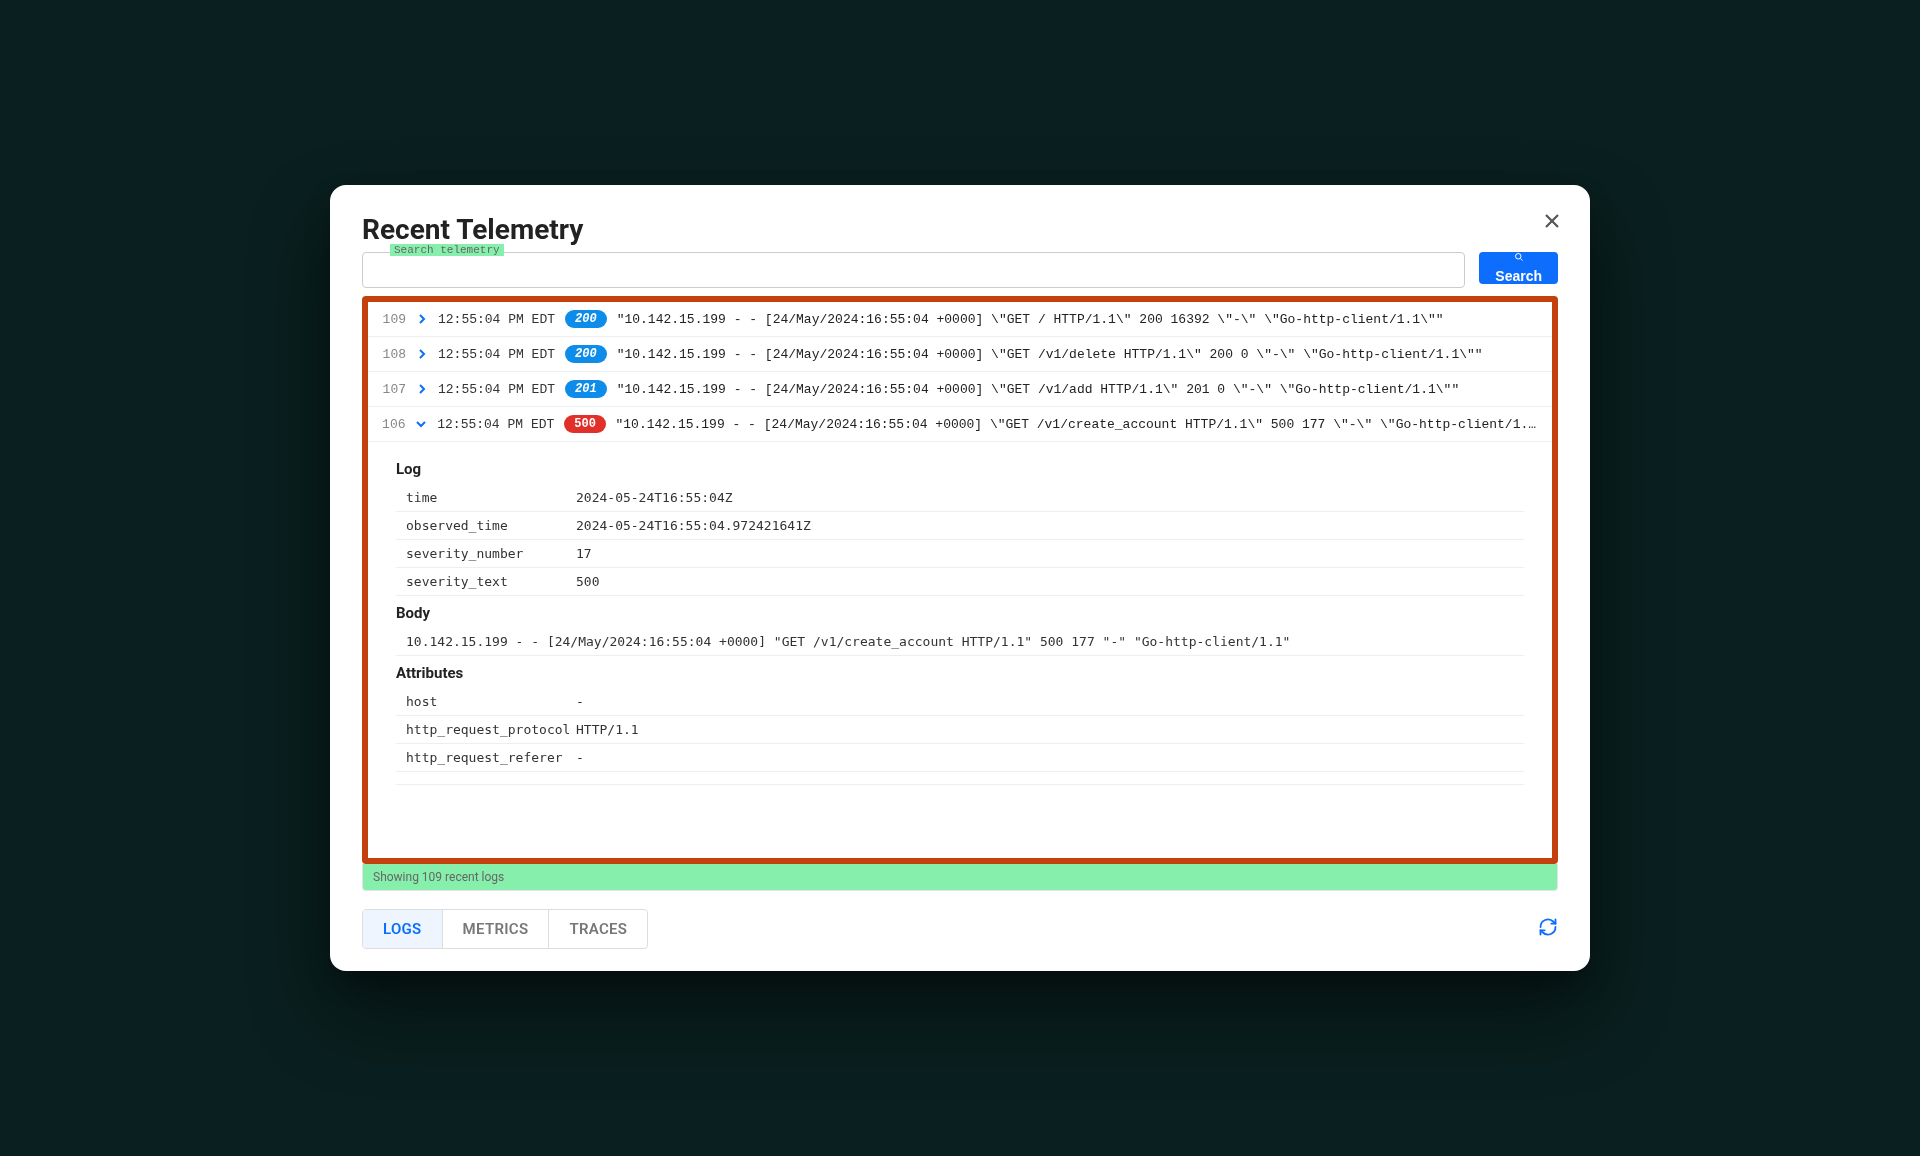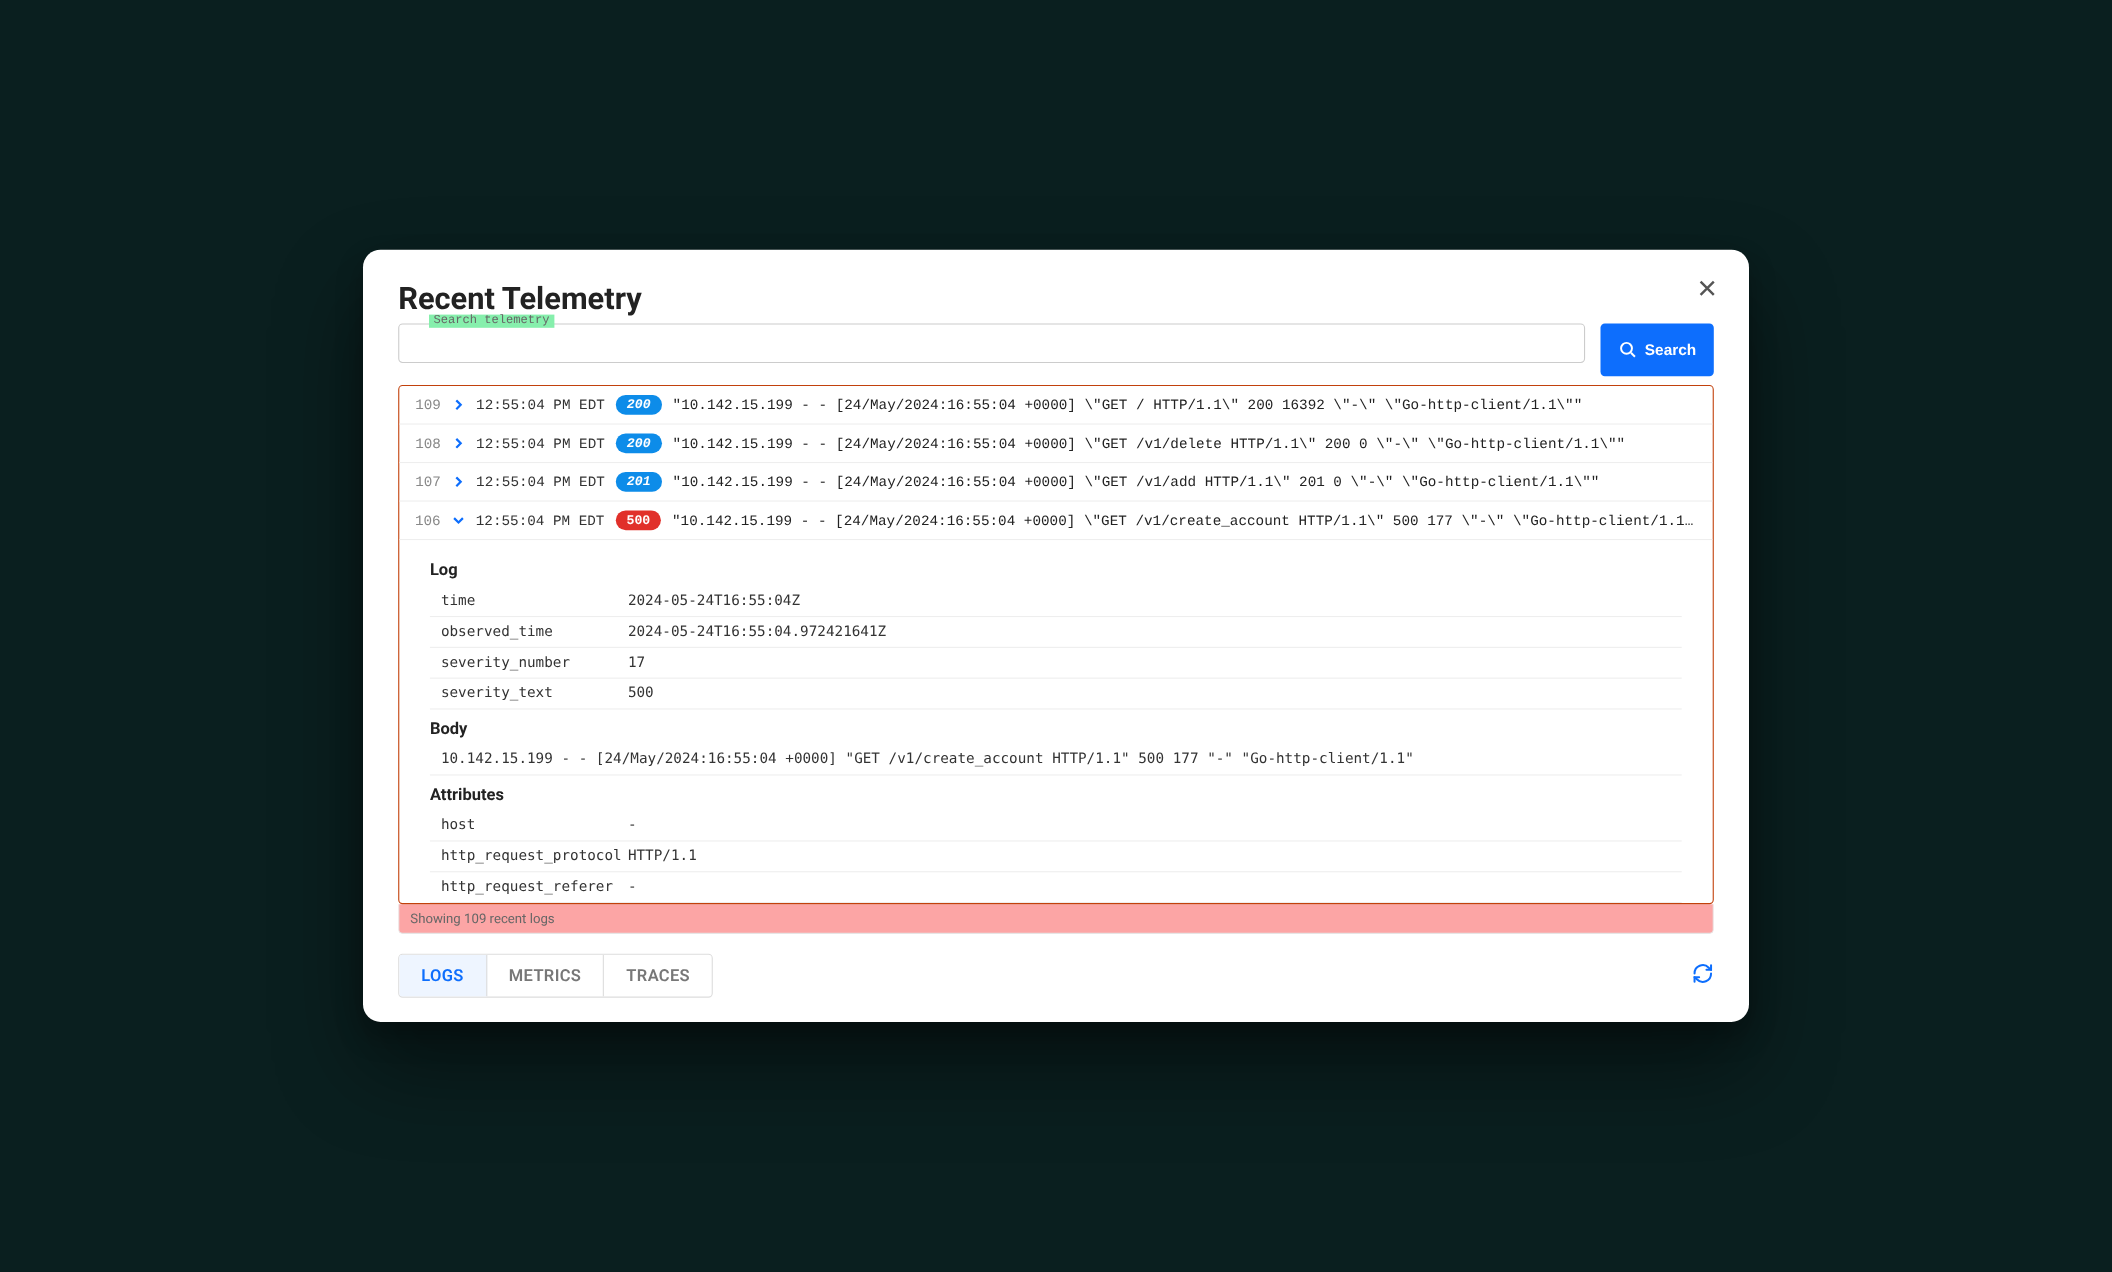--- a/index.html
+++ b/index.html
@@ -72,26 +72,27 @@
     color: #fff;
     border: none;
     border-radius: 4px;
     padding: 0 16px;
     font-size: 14px;
     font-weight: 600;
     display: flex;
     align-items: center;
     gap: 6px;
     cursor: pointer;
-    height: 48px;
+    height: 32px;
+    flex-direction: column;
   }
   .log-list {
-    border: 1px solid #c2410c;
+    border: 6px solid #c2410c;
     border-radius: 4px;
-    height: 472px;
+    height: 568px;
     overflow-y: auto;
     font-family: "SFMono-Regular", Consolas, "Liberation Mono", Menlo, monospace;
     font-size: 13px;
     position: relative;
   }
   .log-row {
     display: flex;
     align-items: center;
     gap: 10px;
     padding: 8px 10px;
@@ -133,21 +134,21 @@
   .kv-key { width: 180px; color: #333; padding-left: 10px;}
   .kv-val { color: #333; }
   .body-text {
     font-family: "SFMono-Regular", Consolas, Menlo, monospace;
     font-size: 13px;
     padding: 6px 0 6px 10px;
     color: #333;
     border-bottom: 1px solid #eee;
   }
   .footer-status {
-    background: #fca5a5;
+    background: #86efac;
     font-size: 12px;
     color: #666;
     padding: 6px 10px;
     border: 1px solid #e5e5e5;
     border-top: none;
     border-radius: 0 0 4px 4px;
   }
   .tabs-row {
     display: flex;
     align-items: center;

